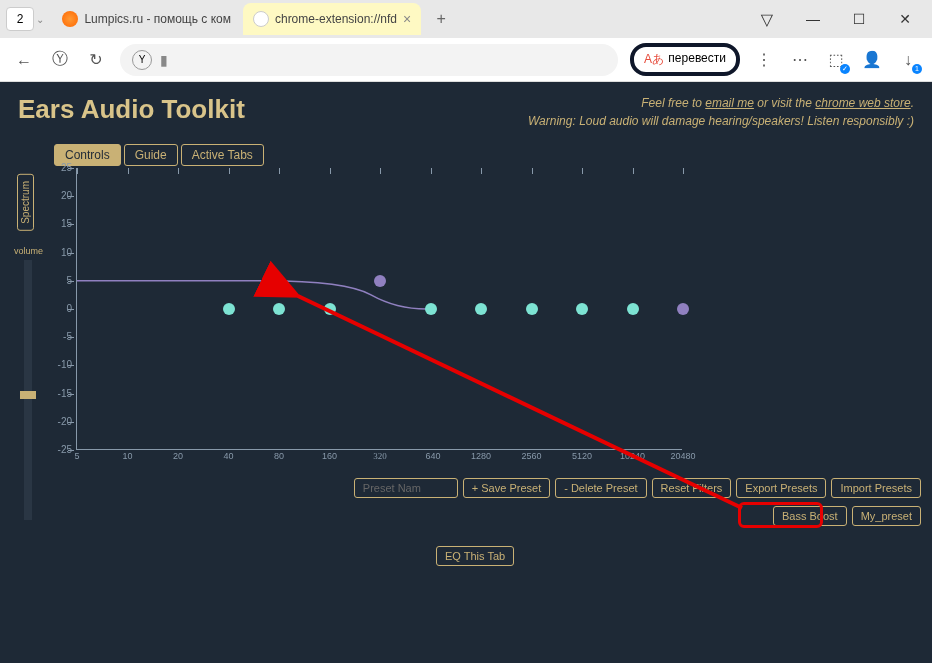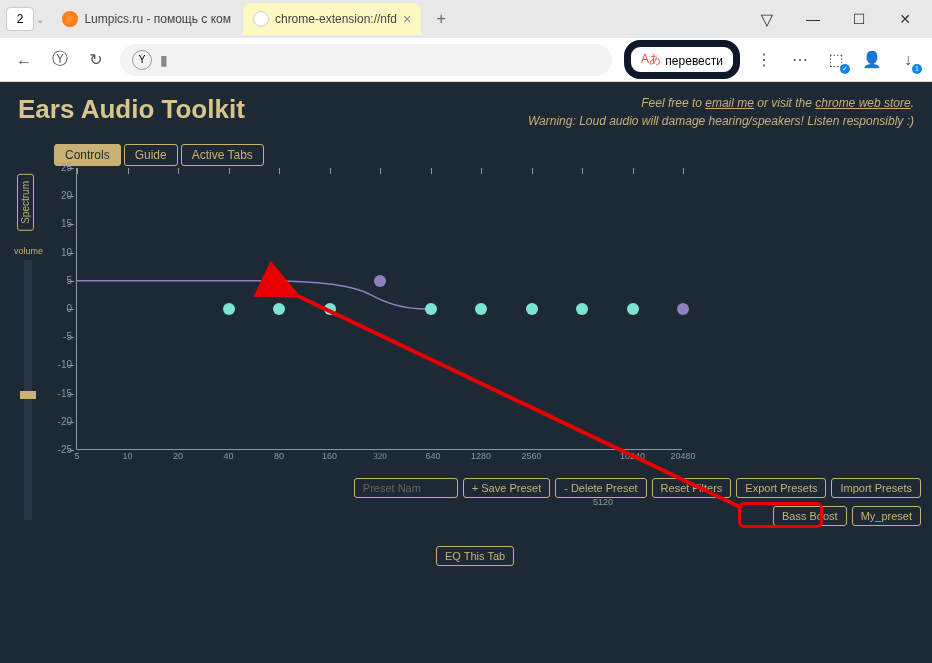--- a/index.html
+++ b/index.html
@@ -18,21 +18,21 @@
 .new-tab{width:28px;height:28px;display:flex;align-items:center;justify-content:center;font-size:16px;color:#666;margin-left:4px}
 .window-controls{display:flex;align-items:center;gap:8px;margin-right:8px}
 .wc-icon{width:38px;height:30px;display:flex;align-items:center;justify-content:center;font-size:14px;color:#333}
 .wc-bookmark{font-size:16px}
 .toolbar{height:44px;background:#fff;border-bottom:1px solid #ddd;display:flex;align-items:center;padding:0 12px;gap:12px}
 .toolbar-btn{width:24px;height:24px;display:flex;align-items:center;justify-content:center;font-size:16px;color:#555}
 .address-area{flex:1;display:flex;align-items:center;background:#f3f3f3;border-radius:18px;height:32px;padding:0 12px;gap:8px}
 .addr-icon{width:20px;height:20px;display:flex;align-items:center;justify-content:center;border-radius:50%;border:1px solid #999}
 .addr-text{flex:1;font-size:14px;color:#555;white-space:nowrap;overflow:hidden;text-overflow:ellipsis}
 .addr-bookmark{font-size:14px;color:#888}
-.translate-btn{display:flex;align-items:flex-end;gap:4px;background:#fff;border:7px solid #0f172a;border-radius:16px;padding:4px 10px;font-size:12px}
+.translate-btn{display:flex;align-items:flex-start;gap:4px;background:#fff;border:4px solid #0f172a;border-radius:16px;padding:4px 10px;font-size:12px}
 .translate-icon{font-size:12px;color:#e74c3c}
 .badge-icon{position:relative}
 .badge{position:absolute;bottom:-2px;right:-2px;width:10px;height:10px;border-radius:50%;font-size:7px;color:#fff;display:flex;align-items:center;justify-content:center}
 .badge-blue{background:#0a84ff}
 .content{position:absolute;top:82px;left:0;width:932px;height:581px;background:#1e2936;color:#c9b175;padding:12px 18px}
 .header-row{display:flex;justify-content:space-between;align-items:flex-start}
 .app-title{font-size:26px;font-weight:bold;color:#d9c48a}
 .warning{text-align:right;font-size:12px;font-style:italic;color:#c9b175;line-height:1.5}
 .warning a{color:#c9b175;text-decoration:underline}
 .tabs-row{display:flex;gap:3px;margin-top:14px;margin-left:36px}
@@ -177,21 +177,21 @@
           <div class="x-label" style="left: 252.5px;">160</div>
           <div class="x-tick-line" style="left: 303px;"></div>
           <div class="x-label" style="left: 303px; font-family: Liberation Serif, serif;">320</div>
           <div class="x-tick-line" style="left: 353.5px;"></div>
           <div class="x-label" style="left: 356px;">640</div>
           <div class="x-tick-line" style="left: 404px;"></div>
           <div class="x-label" style="left: 404px;">1280</div>
           <div class="x-tick-line" style="left: 454.5px;"></div>
           <div class="x-label" style="left: 454.5px;">2560</div>
           <div class="x-tick-line" style="left: 505px;"></div>
-          <div class="x-label" style="left: 526px; margin-top: 46px;">5120</div>
+          <div class="x-label" style="left: 505px;">5120</div>
           <div class="x-tick-line" style="left: 555.5px;"></div>
           <div class="x-label" style="left: 555.5px;">10240</div>
           <div class="x-tick-line" style="left: 606px;"></div>
           <div class="x-label" style="left: 606px;">20480</div>
           <div class="node node-teal" style="left: 151.5px; top: 141px;"></div>
           <div class="node node-teal" style="left: 202px; top: 141px;"></div>
           <div class="node node-teal" style="left: 252.5px; top: 141px;"></div>
           <div class="node node-purple" style="left: 303px; top: 112.8px;"></div>
           <div class="node node-teal" style="left: 353.5px; top: 141px;"></div>
           <div class="node node-teal" style="left: 404px; top: 141px;"></div>

